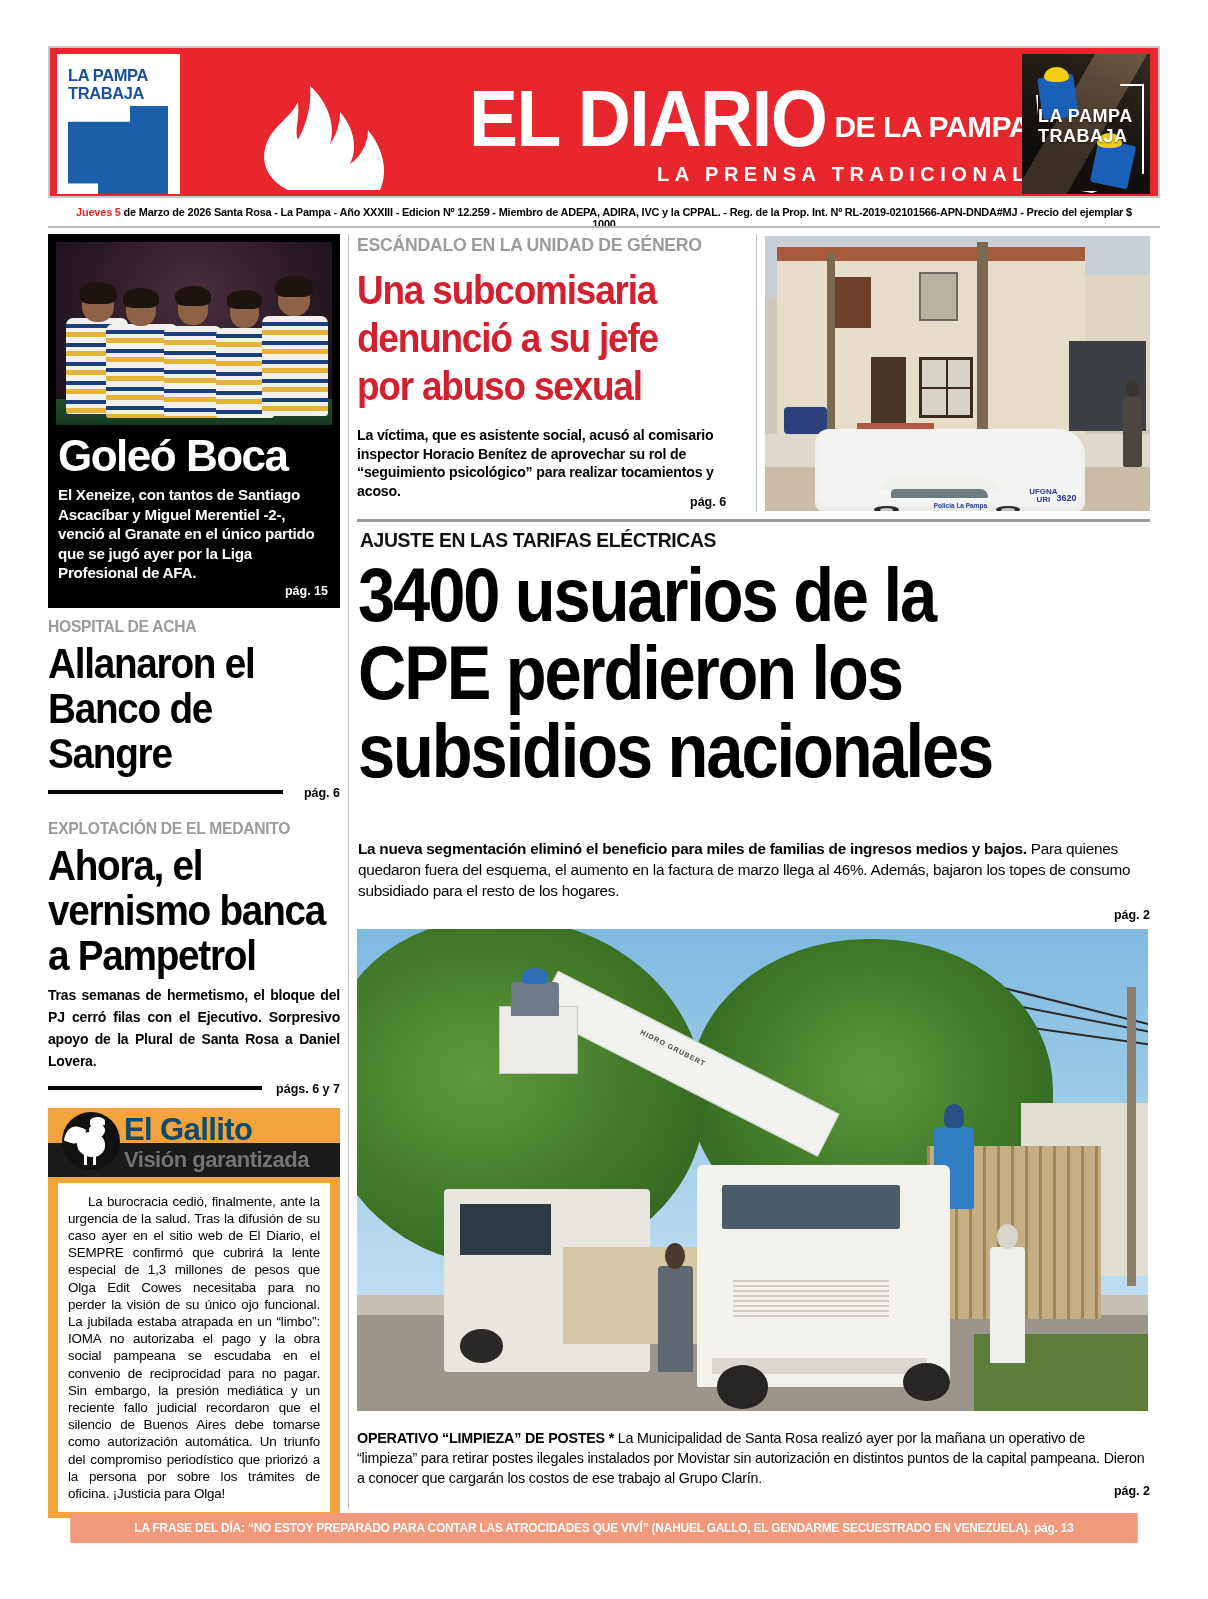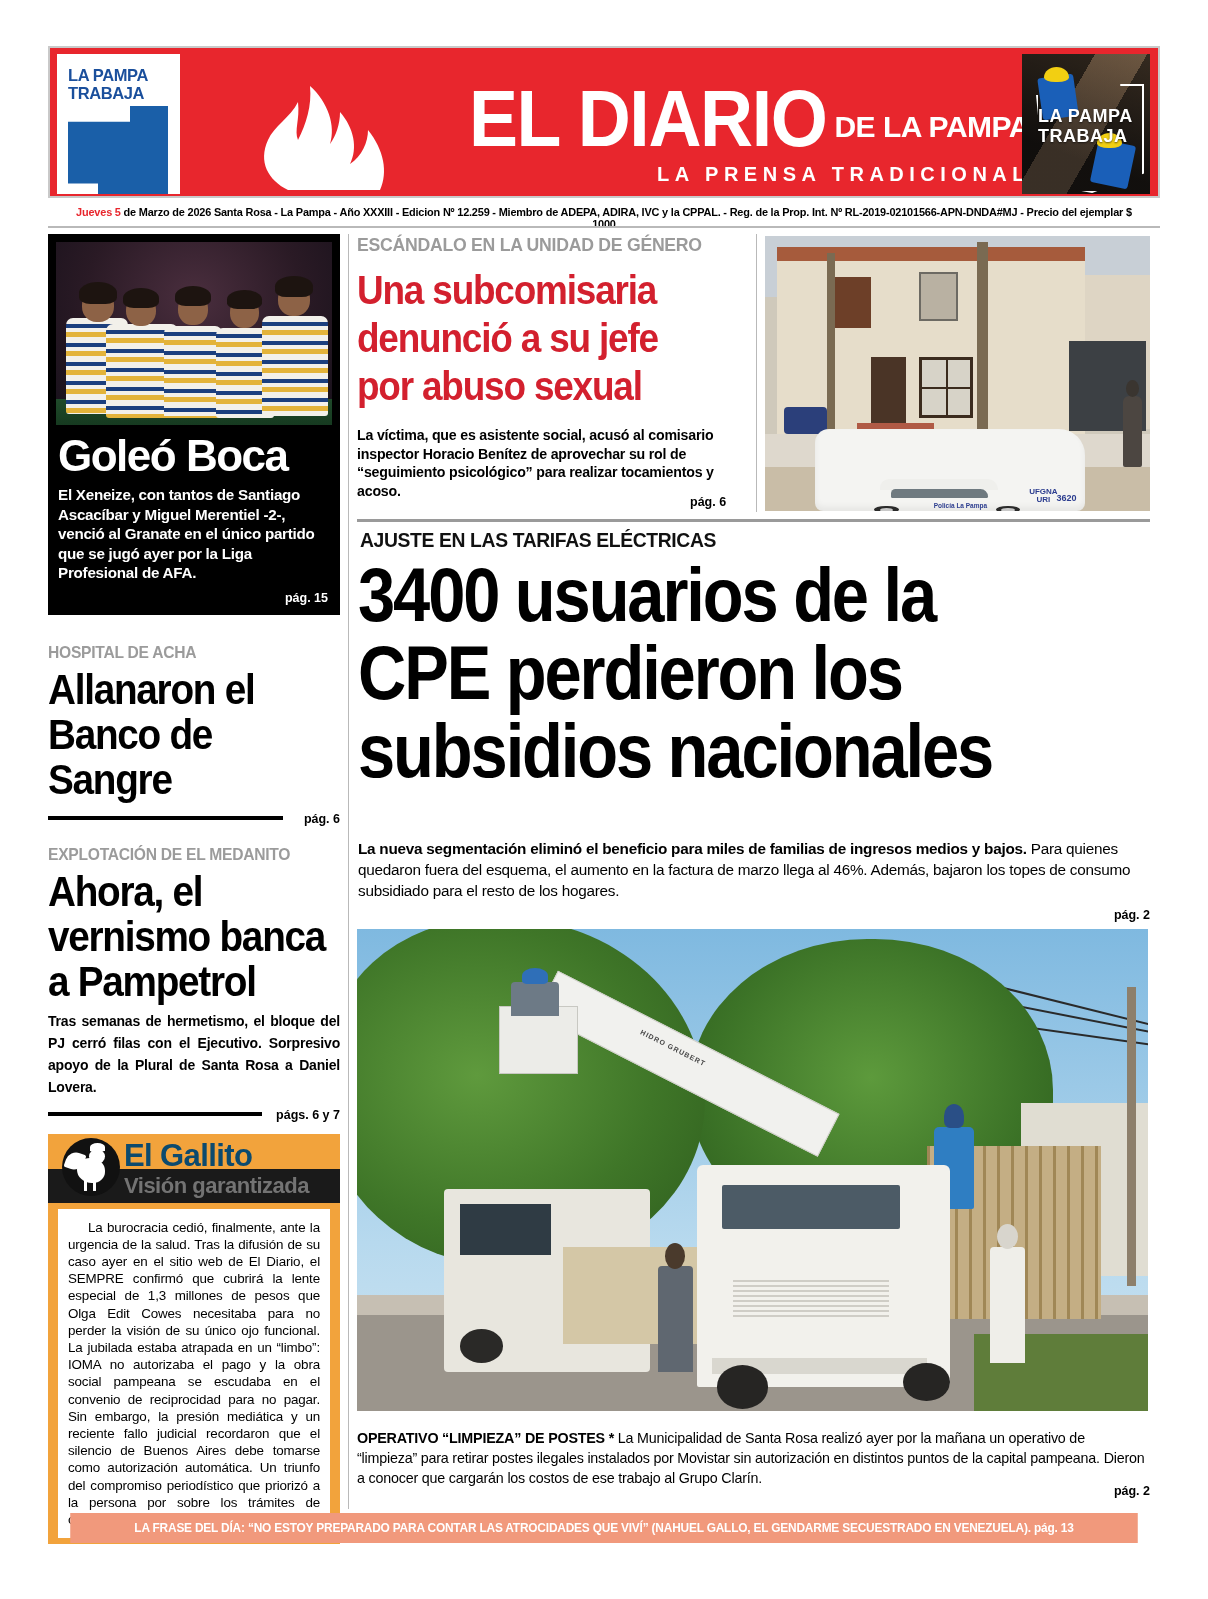--- a/index.html
+++ b/index.html
@@ -221,21 +221,21 @@
     font-weight: bold;
     line-height: 19.5px;
     letter-spacing: -0.25px;
     margin: 0 2px;
   }
   .boca-pag {
     color: #fff;
     font-size: 12.5px;
     font-weight: bold;
     text-align: right;
-    margin-top: 8px;
+    margin-top: 1px;
     margin-right: 4px;
   }
   .kicker {
     color: #9b9b9b;
     font-size: 17px;
     font-weight: bold;
     letter-spacing: -0.3px;
     text-transform: uppercase;
     font-family: "Liberation Sans Narrow", "Liberation Sans", sans-serif;
     transform: scaleX(0.92);
@@ -617,21 +617,21 @@
         <div class="hair" style="left:171px; top:48px;  width:35px;  height:19px;"></div>
         <div class="jersey" style="left:206px; top:74px;  width:66px;  height:100px;"></div>
         <div class="head" style="left:222px; top:40px;  width:32px;  height:34px;"></div>
         <div class="hair" style="left:219px; top:34px;  width:38px;  height:21px;"></div>
       </div>
       <div class="boca-title">Goleó Boca</div>
       <div class="boca-lead">El Xeneize, con tantos de Santiago Ascacíbar y Miguel Merentiel -2-, venció al Granate en el único partido que se jugó ayer por la Liga Profesional de AFA.</div>
       <div class="boca-pag">pág. 15</div>
     </div>
 
-    <div style="margin-top:28px;">
+    <div style="margin-top:9px;">
       <div class="kicker">HOSPITAL DE ACHA</div>
       <div class="hl-black" style="width:325px;">Allanaron el Banco de Sangre</div>
       <div class="rule-with-pag">
         <div class="bar" style="width:235px;"></div>
         <div class="pg">pág. 6</div>
       </div>
     </div>
 
     <div style="margin-top:15px;">
       <div class="kicker">EXPLOTACIÓN DE EL MEDANITO</div>

